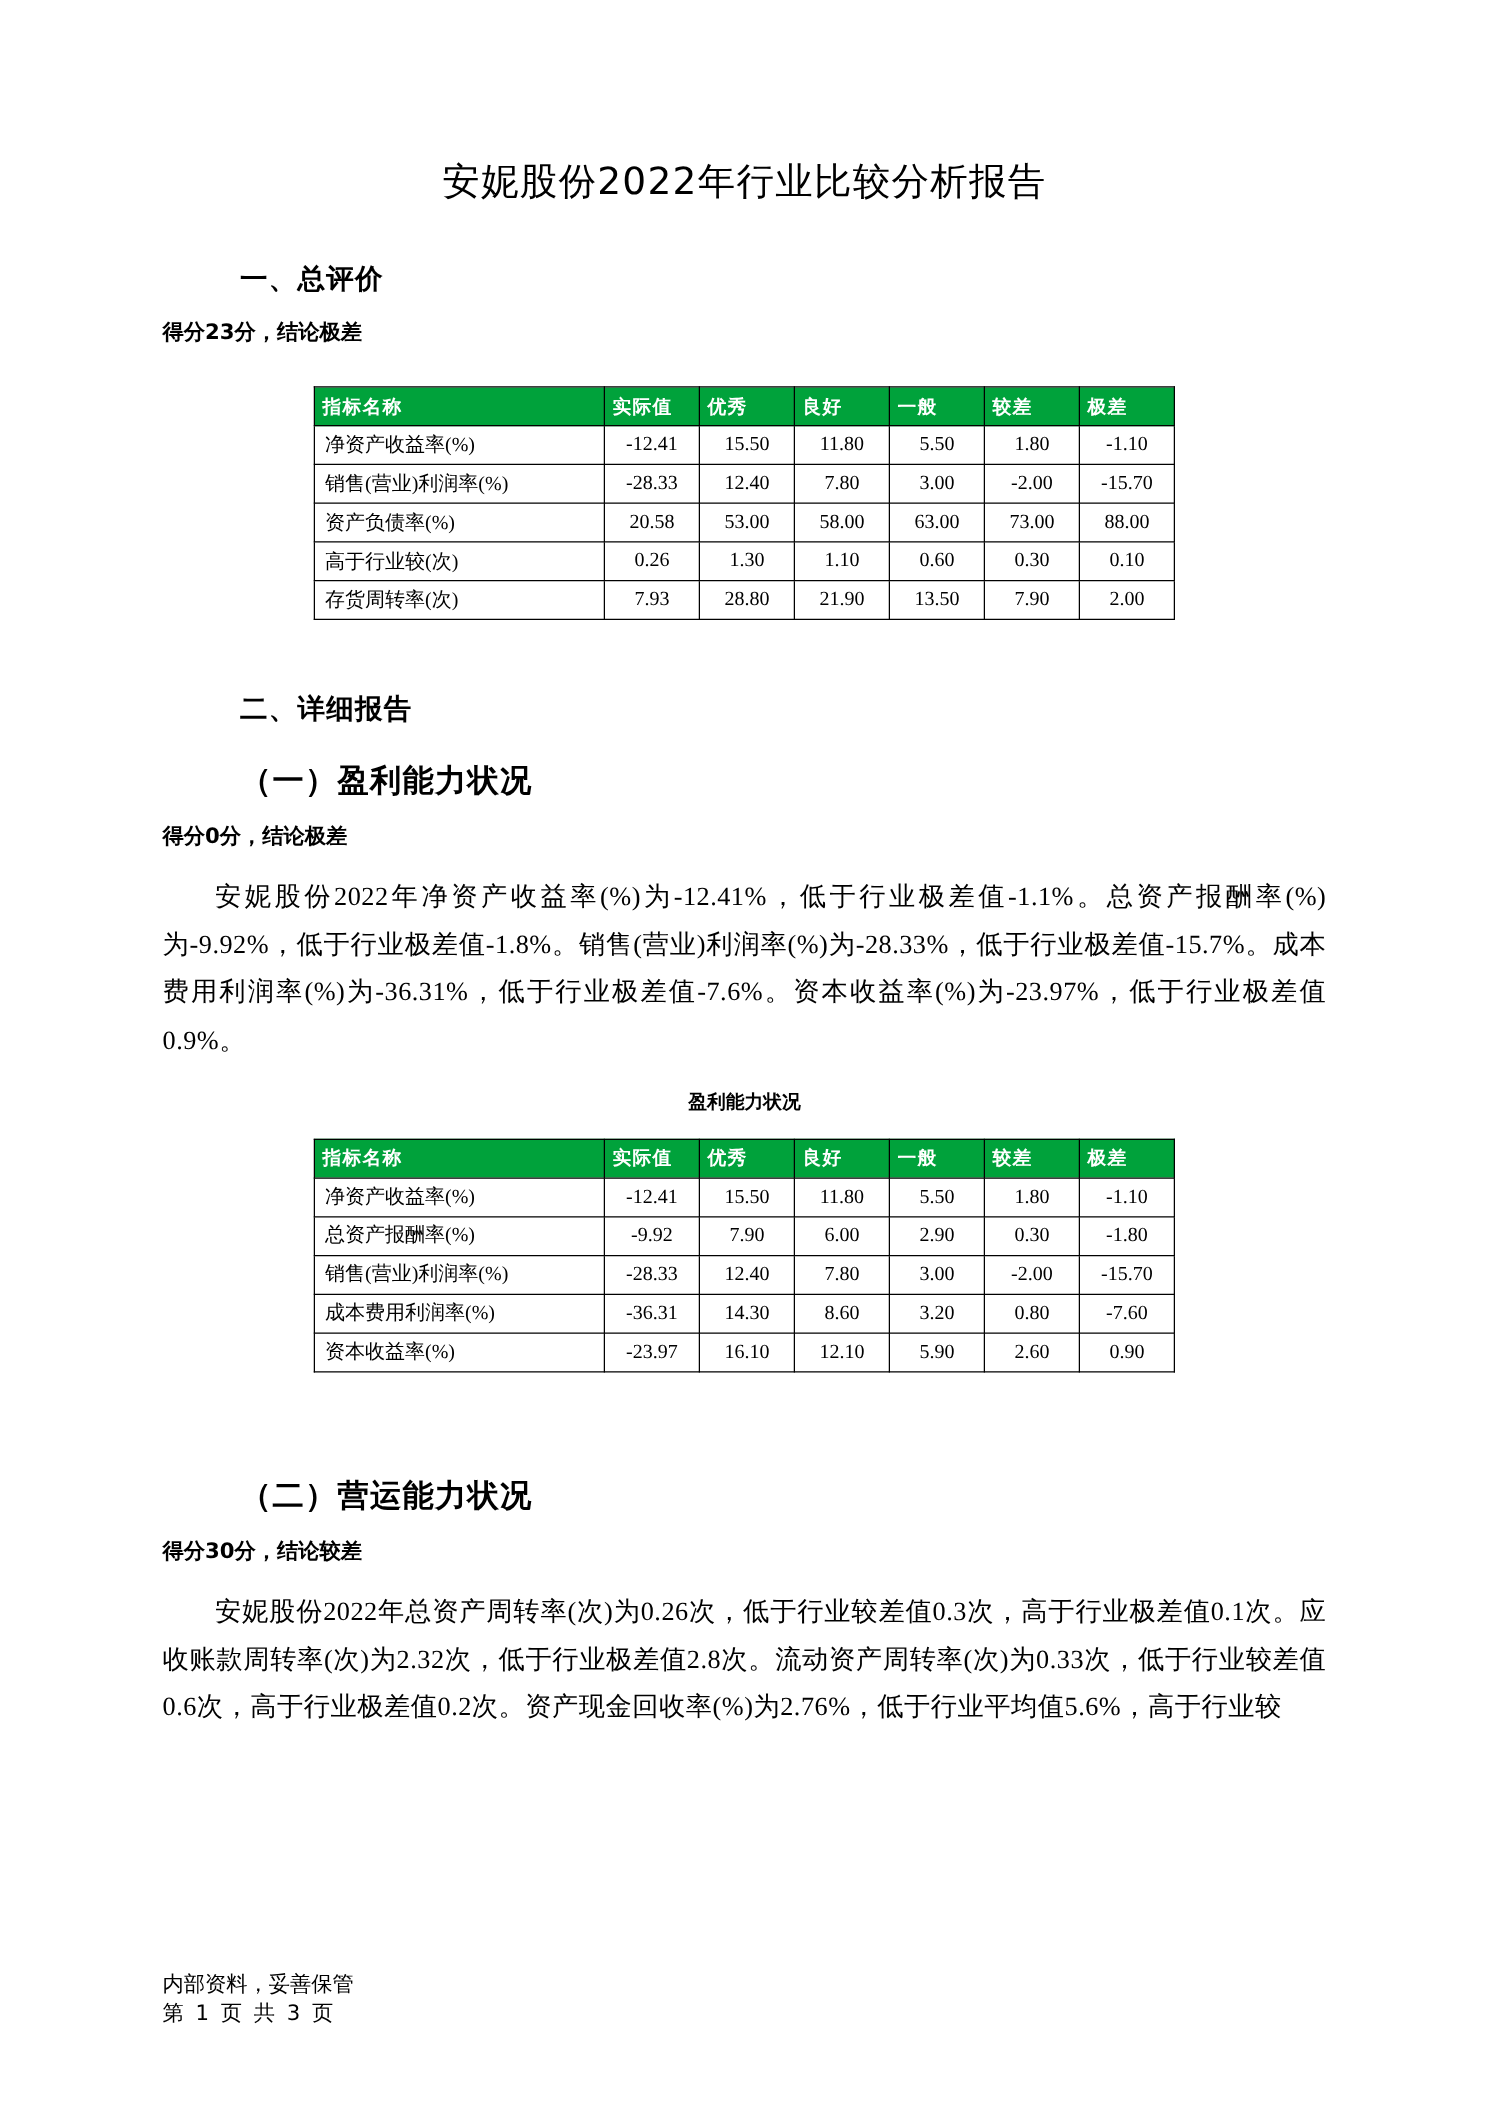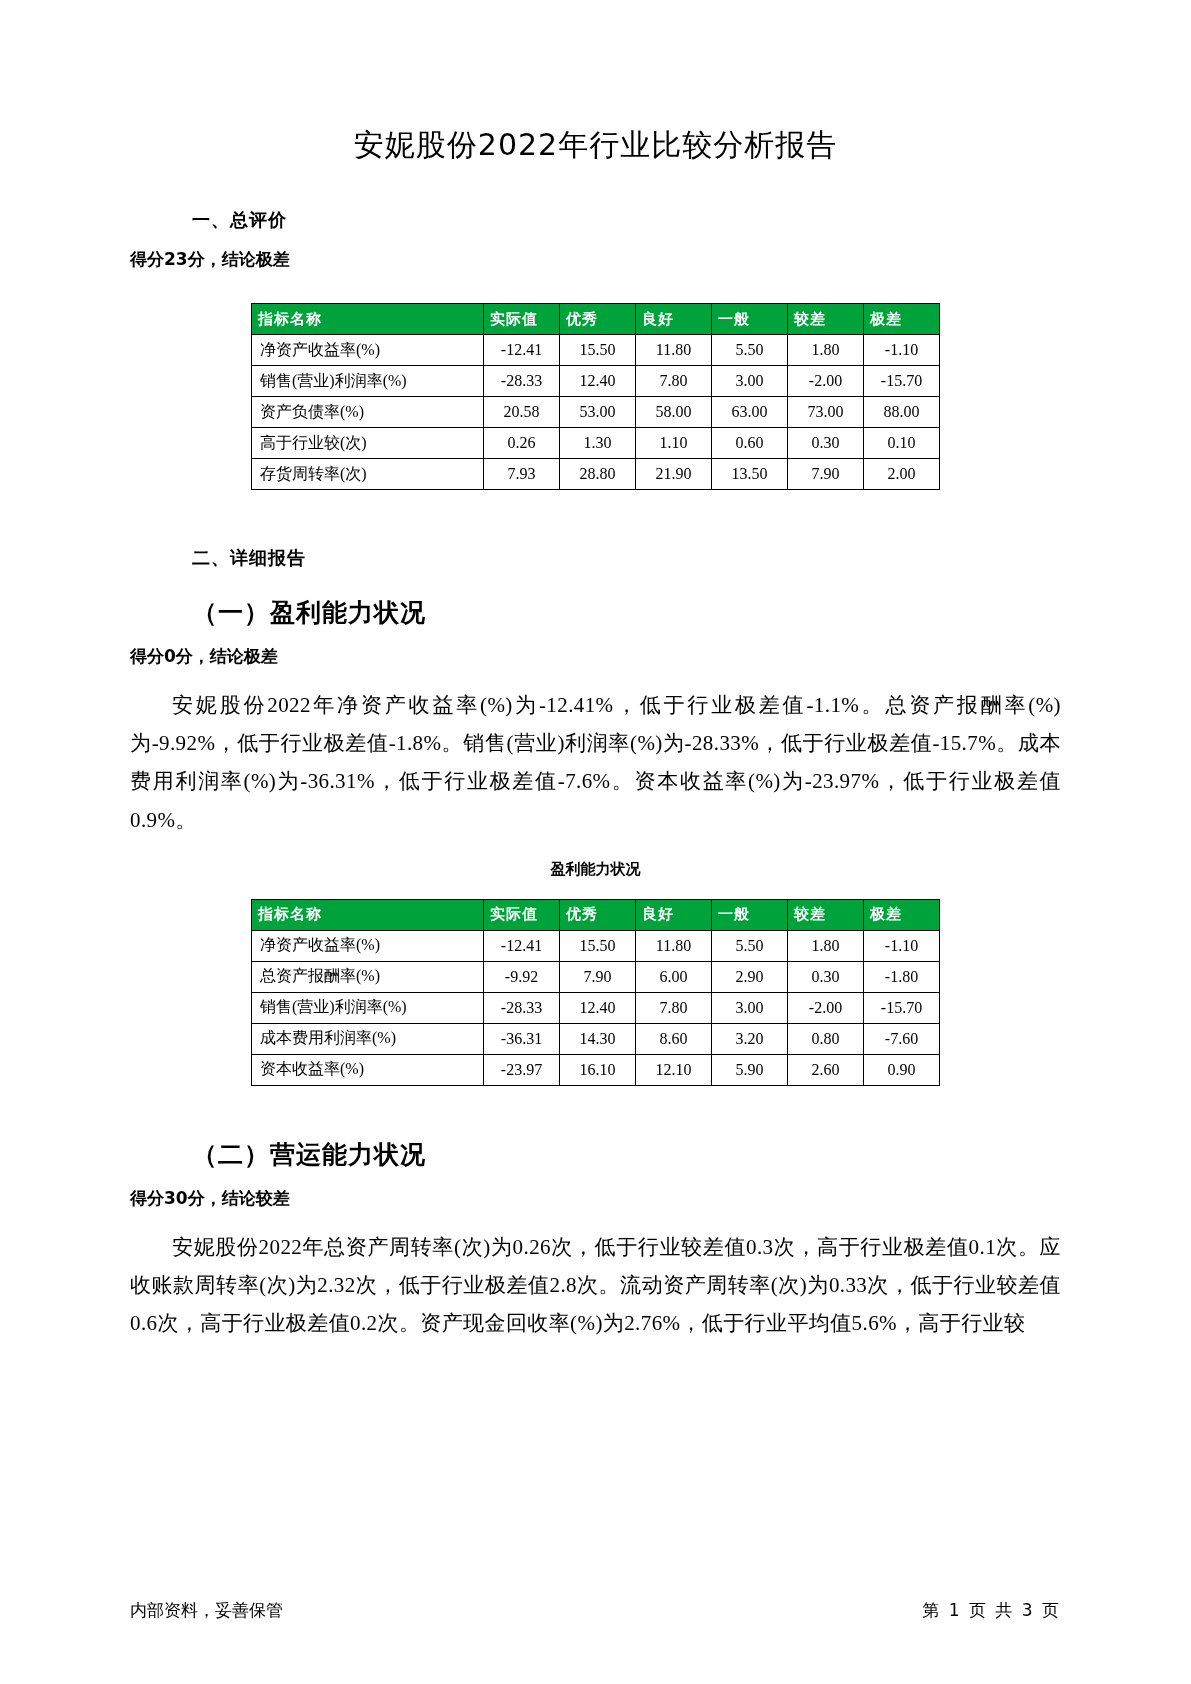--- a/index.html
+++ b/index.html
@@ -27,21 +27,21 @@
     font-family: "DejaVu Sans", "Liberation Sans", sans-serif;
     font-weight: normal;
     font-size: 30px;
     letter-spacing: 1px;
     margin-top: 125px;
     margin-bottom: 0;
   }
   .h1 {
     font-family: "DejaVu Sans", "Liberation Sans", sans-serif;
     font-weight: bold;
-    font-size: 18px;
+    font-size: 22px;
     margin-top: 42px;
     margin-left: 62px;
     letter-spacing: 1px;
   }
   .h2 {
     font-family: "DejaVu Sans", "Liberation Sans", sans-serif;
     font-weight: bold;
     font-size: 25px;
     margin-top: 26px;
     margin-left: 62px;
@@ -106,20 +106,21 @@
   .footer {
     position: absolute;
     left: 130px;
     right: 130px;
     bottom: 62px;
     border-top: 0px;
     font-family: "DejaVu Sans", "Liberation Sans", sans-serif;
     font-size: 17px;
     display: flex;
     justify-content: space-between;
+    flex-direction: column;
   }
   .footer .right {
     letter-spacing: 2px;
   }
 </style>
 </head>
 <body>
 
 <div class="page">
 
@@ -276,21 +277,21 @@
           <td class="num">16.10</td>
           <td class="num">12.10</td>
           <td class="num">5.90</td>
           <td class="num">2.60</td>
           <td class="num">0.90</td>
         </tr>
       </tbody>
     </table>
   </div>
 
-  <div class="h2" style="margin-top:52px;">（二）营运能力状况</div>
+  <div class="h2" style="margin-top:82px;">（二）营运能力状况</div>
 
   <div class="subtitle-center">得分30分，结论较差</div>
 
   <p class="para">安妮股份2022年总资产周转率(次)为0.26次，低于行业较差值0.3次，高于行业极差值0.1次。应收账款周转率(次)为2.32次，低于行业极差值2.8次。流动资产周转率(次)为0.33次，低于行业较差值0.6次，高于行业极差值0.2次。资产现金回收率(%)为2.76%，低于行业平均值5.6%，高于行业较</p>
 
   <div class="footer">
     <span>内部资料，妥善保管</span>
     <span class="right">第 1 页 共 3 页</span>
   </div>
 

